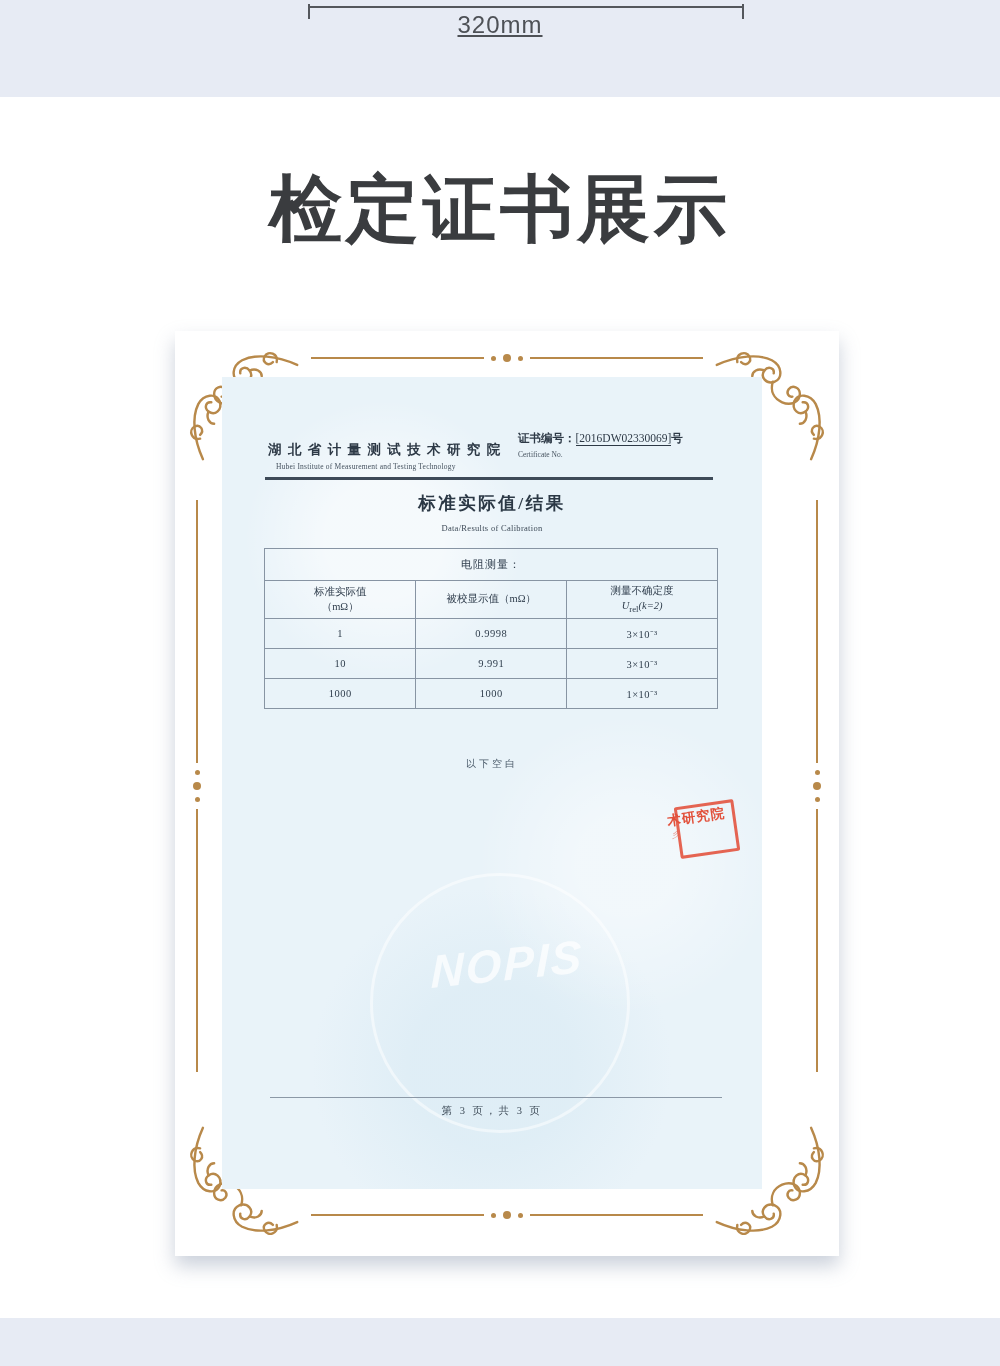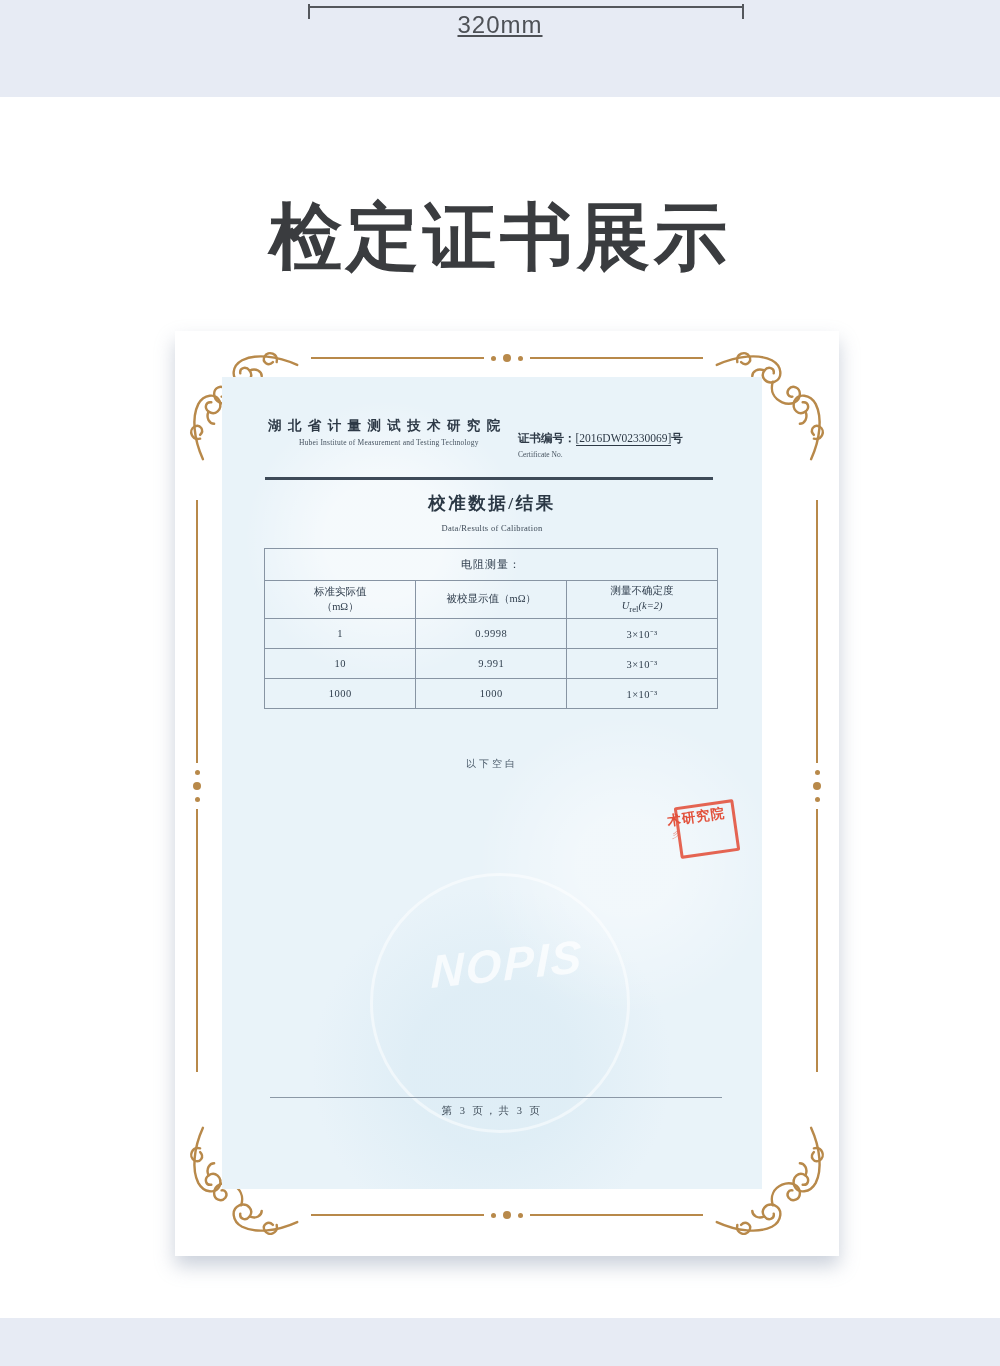--- a/index.html
+++ b/index.html
@@ -22,21 +22,21 @@
   .banner{position:absolute;left:0;top:0;width:1000px;height:97px;background:var(--banner-bg);}
   .dim{position:absolute;left:308px;top:6px;width:436px;border-top:2px solid #54575c;}
   .dim::before,.dim::after{content:"";position:absolute;top:-4px;width:2px;height:15px;background:#54575c;}
   .dim::before{left:0;}
   .dim::after{right:0;}
   .dim-label{position:absolute;left:0;top:11px;width:100%;text-align:center;
     font-size:24px;color:#4e5156;letter-spacing:1px;text-decoration:underline;}
 
   
   .page-title{position:absolute;left:0;top:163px;width:1000px;text-align:center;
-    font-size:73px;font-weight:600;color:#3a3c3f;letter-spacing:4px;line-height:1.25;margin-top:28px;}
+    font-size:73px;font-weight:600;color:#3a3c3f;letter-spacing:4px;line-height:1.25;}
 
   
   .card{position:absolute;left:175px;top:331px;width:664px;height:925px;background:#ffffff;
     box-shadow:0 10px 18px rgba(140,152,176,.45);}
 
   
   .corner{position:absolute;width:112px;height:112px;}
   .corner.tl{left:13px;top:19px;}
   .corner.tr{right:13px;top:19px;transform:scaleX(-1);}
   .corner.bl{left:13px;bottom:19px;transform:scaleY(-1);}
@@ -60,21 +60,21 @@
   .paper{position:absolute;left:47px;top:46px;width:540px;height:812px;
     background:var(--paper);
     background-image:
       radial-gradient(circle at 30% 20%, rgba(255,255,255,.55) 0 60px, rgba(255,255,255,0) 140px),
       radial-gradient(circle at 75% 60%, rgba(255,255,255,.4) 0 50px, rgba(255,255,255,0) 150px),
       radial-gradient(circle at 50% 85%, rgba(205,228,240,.35) 0 80px, rgba(205,228,240,0) 180px);
     color:var(--ink);
     font-family:"Liberation Serif", serif;
   }
 
-  .issuer{position:absolute;left:46px;top:40px;text-align:center;}
+  .issuer{position:absolute;left:46px;top:64px;}
   .issuer-cn{font-size:13.5px;font-weight:bold;letter-spacing:1.5px;color:#2d3946;white-space:nowrap;}
   .issuer-en{font-size:7.5px;color:#44515e;margin-top:3px;letter-spacing:.2px;margin-left:8px;}
 
   .certno{position:absolute;left:296px;top:54px;}
   .certno-cn{font-size:11.5px;font-weight:bold;color:#2d3946;white-space:nowrap;}
   .certno-value{font-weight:normal;border-bottom:1px solid #2d3946;padding-bottom:1px;}
   .certno-en{font-size:7.5px;color:#44515e;margin-top:4px;}
 
   .rule-dark{position:absolute;left:43px;top:100px;width:448px;height:2.5px;background:var(--accent-dark);}
 
@@ -198,21 +198,21 @@
 
     <div class="certno">
       <div class="certno-cn">
         <span>证书编号：</span><span class="certno-value">[2016DW02330069]</span><span>号</span>
       </div>
       <div class="certno-en">Certificate No.</div>
     </div>
 
     <div class="rule-dark"></div>
 
-    <div class="sec-title">校准数据/结果</div>
+    <div class="sec-title">标准实际值/结果</div>
     <div class="sec-en">Data/Results of Calibration</div>
 
     <table class="results">
       <colgroup>
           <col style="width:33.4%">
           <col style="width:33.3%">
           <col style="width:33.3%">
         </colgroup>
       <tbody>
         <tr>

